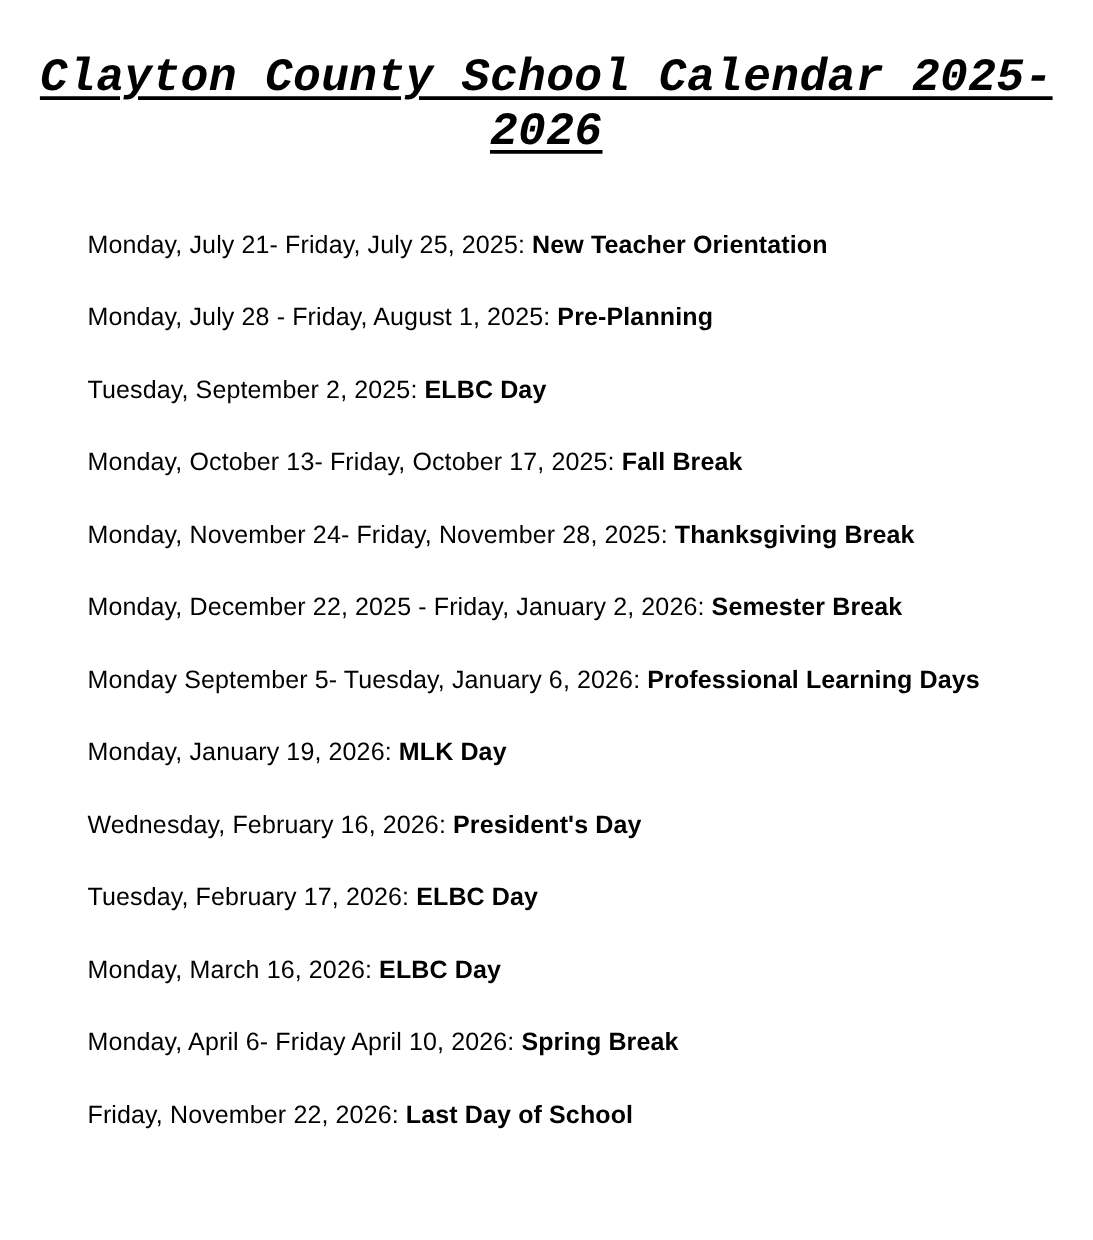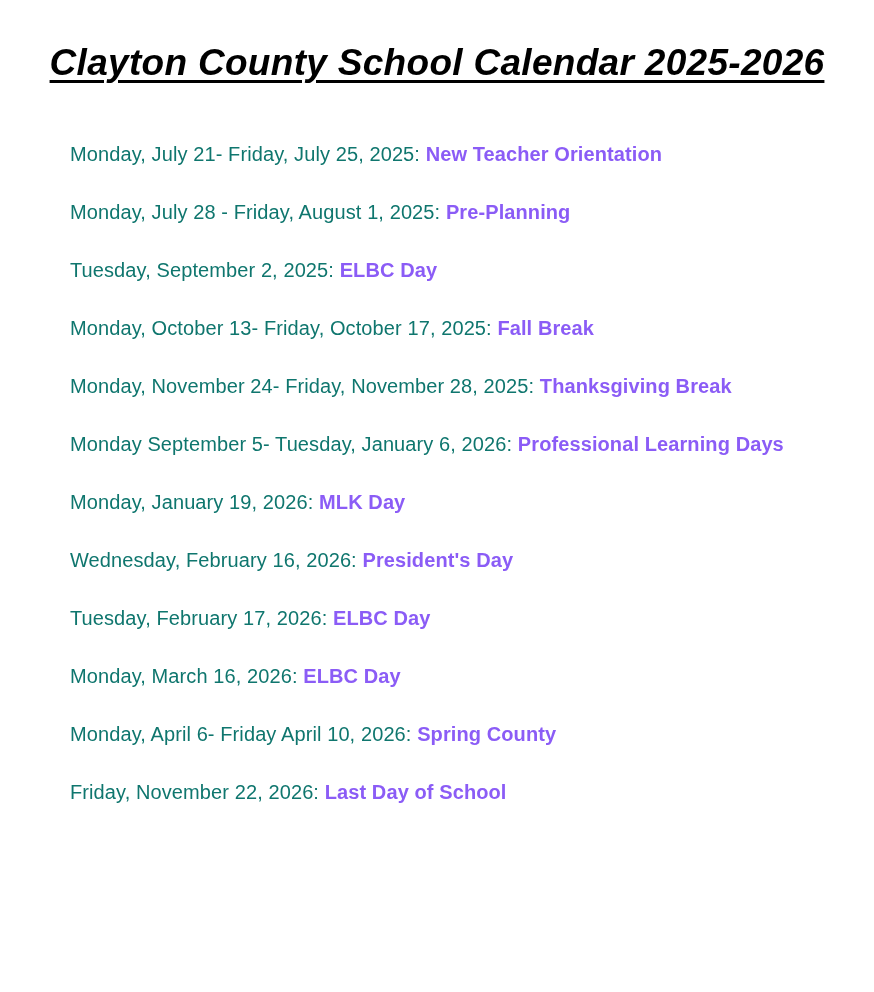--- a/index.html
+++ b/index.html
@@ -9,21 +9,21 @@
   }
   body {
     width: 874px;
     height: 992px;
     overflow: hidden;
     font-family: "Liberation Sans", sans-serif;
   }
   .page-title {
     margin: 42px 20px 0 20px;
     text-align: center;
-    font-family: Liberation Sans, sans-serif;
+    font-family: Liberation Mono, monospace;
     font-style: italic;
     font-weight: bold;
     font-size: 37px;
     line-height: 1.15;
     color: #000000;
     text-decoration: underline;
     text-decoration-thickness: 3px;
     text-underline-offset: 5px;
     letter-spacing: 0.3px;
   }
@@ -33,38 +33,39 @@
   .event-row {
     margin: 0 0 36px 0;
     font-size: 20px;
     line-height: 22px;
     color: #414141;
     letter-spacing: 0.1px;
     white-space: nowrap;
   }
   .event-row .event-date {
     font-weight: normal;
-    color: #0f766e;
+    color: #000000;
   }
   .event-row .event-name {
     font-weight: bold;
-    color: #8b5cf6;
+    color: #000000;
   }
 </style>
 </head>
 <body>
 
 <h1 class="page-title">Clayton County School Calendar 2025-2026</h1>
 
 <div class="events-list">
   <p class="event-row"><span class="event-date">Monday, July 21- Friday, July 25, 2025: </span><span class="event-name">New Teacher Orientation</span></p>
   <p class="event-row"><span class="event-date">Monday, July 28 - Friday, August 1, 2025: </span><span class="event-name">Pre-Planning</span></p>
   <p class="event-row"><span class="event-date">Tuesday, September 2, 2025: </span><span class="event-name">ELBC Day</span></p>
   <p class="event-row"><span class="event-date">Monday, October 13- Friday, October 17, 2025: </span><span class="event-name">Fall Break</span></p>
   <p class="event-row"><span class="event-date">Monday, November 24- Friday, November 28, 2025: </span><span class="event-name">Thanksgiving Break</span></p>
+  <p class="event-row"><span class="event-date">Monday, December 22, 2025 - Friday, January 2, 2026: </span><span class="event-name">Semester Break</span></p>
   <p class="event-row"><span class="event-date">Monday September 5- Tuesday, January 6, 2026: </span><span class="event-name">Professional Learning Days</span></p>
   <p class="event-row"><span class="event-date">Monday, January 19, 2026: </span><span class="event-name">MLK Day</span></p>
   <p class="event-row"><span class="event-date">Wednesday, February 16, 2026: </span><span class="event-name">President's Day</span></p>
   <p class="event-row"><span class="event-date">Tuesday, February 17, 2026: </span><span class="event-name">ELBC Day</span></p>
   <p class="event-row"><span class="event-date">Monday, March 16, 2026: </span><span class="event-name">ELBC Day</span></p>
-  <p class="event-row"><span class="event-date">Monday, April 6- Friday April 10, 2026: </span><span class="event-name">Spring County</span></p>
+  <p class="event-row"><span class="event-date">Monday, April 6- Friday April 10, 2026: </span><span class="event-name">Spring Break</span></p>
   <p class="event-row"><span class="event-date">Friday, November 22, 2026: </span><span class="event-name">Last Day of School</span></p>
 </div>
 
 </body></html>

